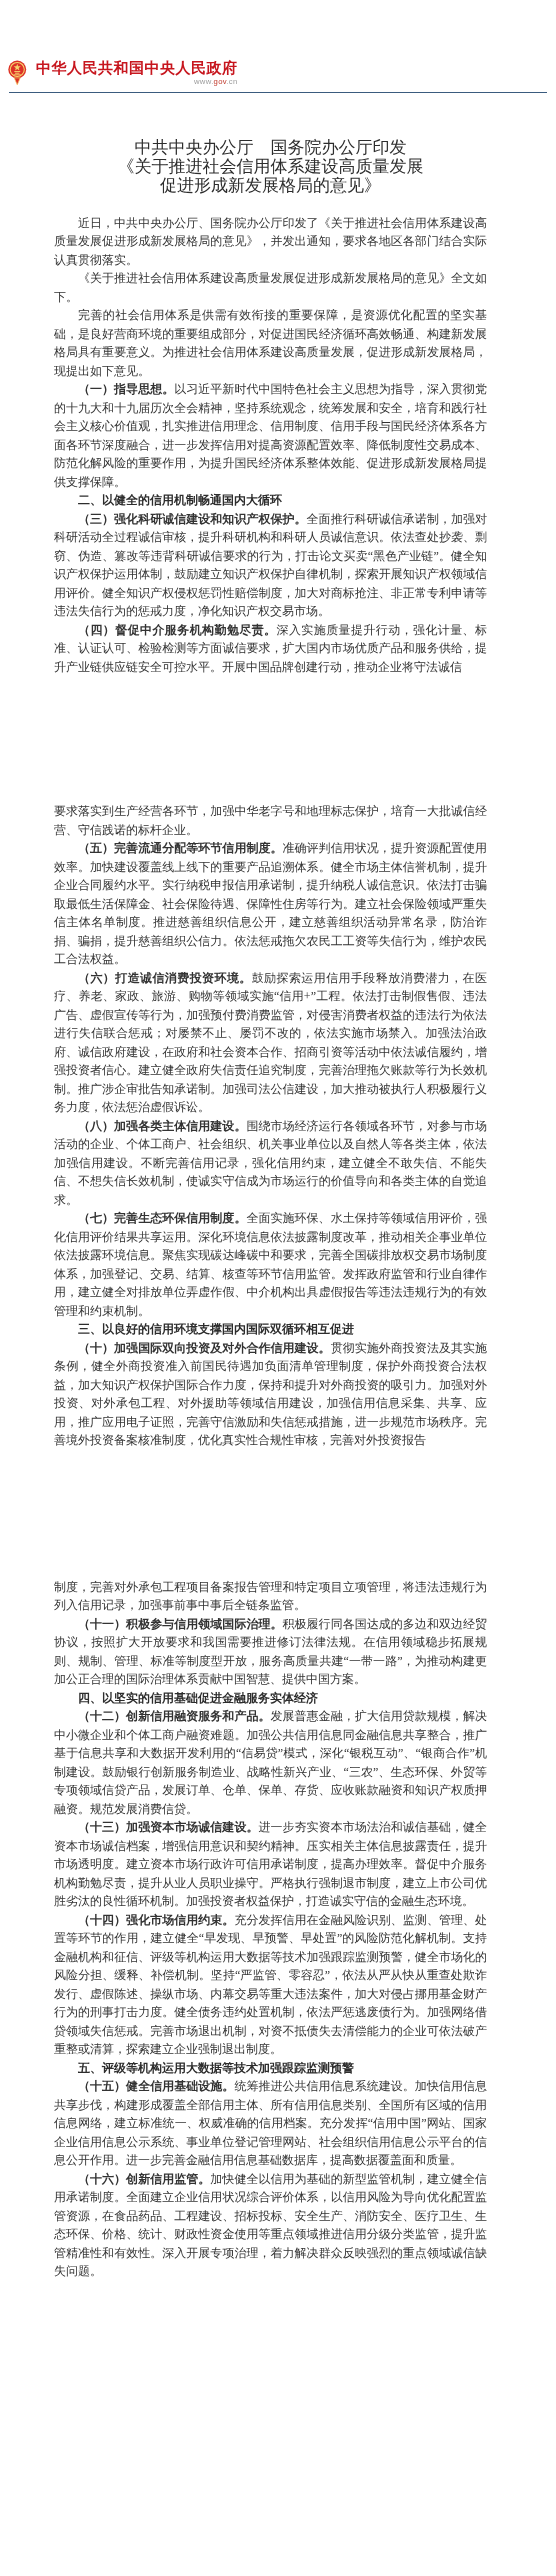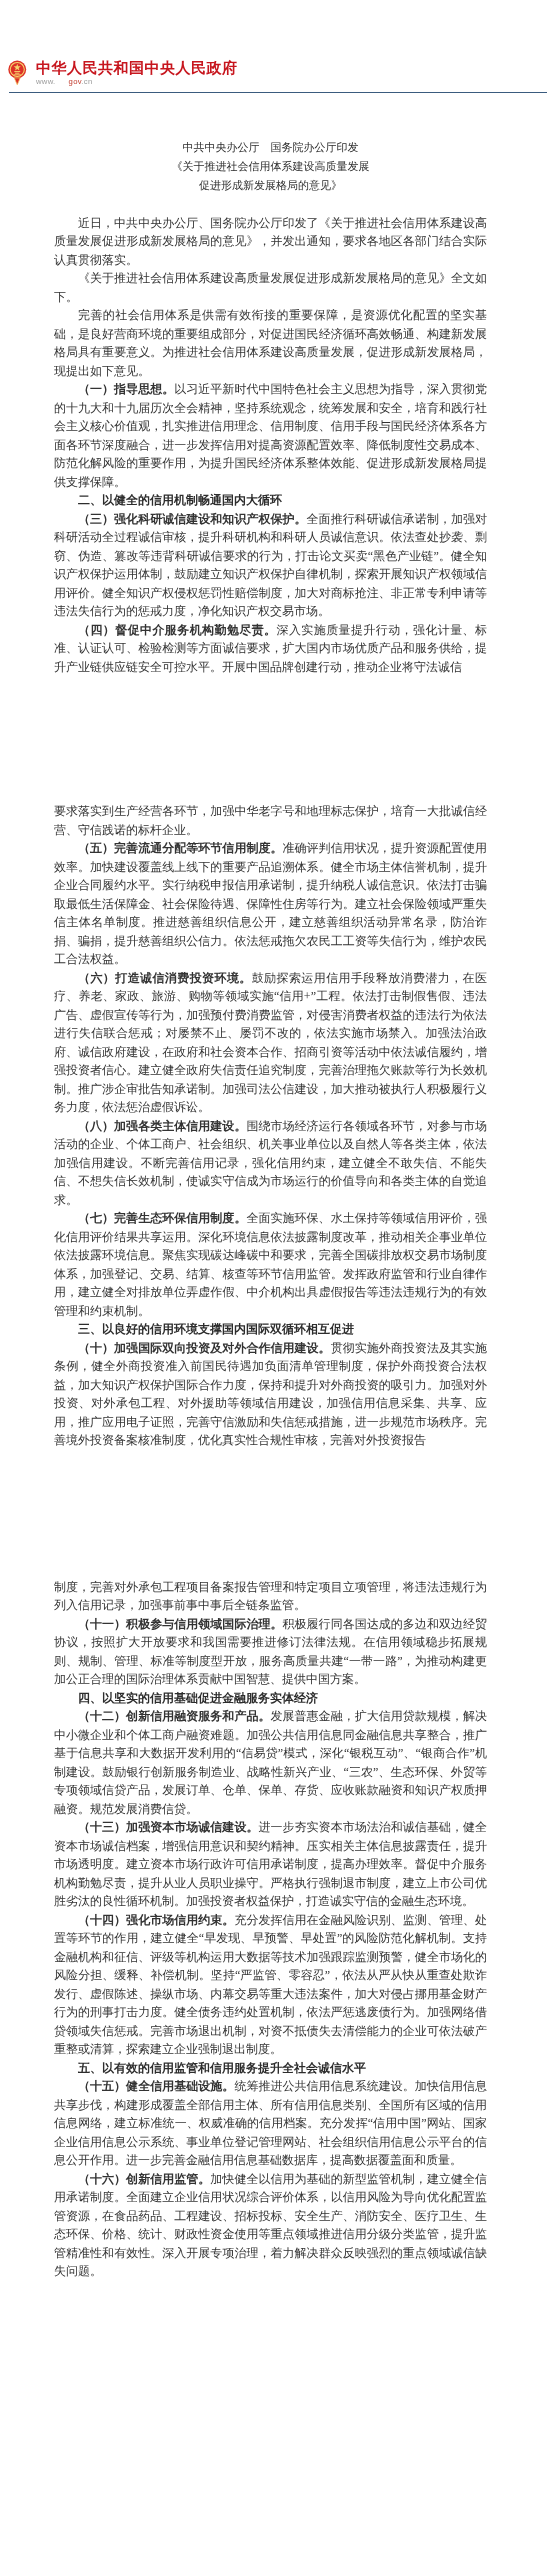--- a/index.html
+++ b/index.html
@@ -1,39 +1,39 @@
 <!DOCTYPE html>
 <html style="font-size:8.2px"><head>
 <meta charset="utf-8">
 <style>
   html, body { margin: 0; padding: 0; background: #ffffff; }
   body { width: 556px; font-family: "Liberation Serif", "DejaVu Serif", serif; }
   .page { width: 556px; height: 3196px; overflow: hidden; background: #ffffff; }
 
   
   .masthead { padding: 60px 0 0 8.2px; }
-  .brand { display: flex; align-items: flex-start; text-decoration: none; }
+  .brand { display: flex; align-items: flex-start; text-decoration: none; text-align: right; }
   .emblem { width: 18.5px; height: 26px; flex: 0 0 auto; }
   .brand-text { margin-left: 9.3px; }
   .site-title {
     font-family: "Liberation Sans", "DejaVu Sans", sans-serif;
     font-size: 15px; font-weight: bold; color: #c7161e;
     line-height: 16.5px; letter-spacing: 0.5px;
   }
   .site-url {
     font-family: "Liberation Sans", "DejaVu Sans", sans-serif;
     font-size: 7.7px; color: #9b9b9b; margin-top: 1.5px; letter-spacing: 0.3px;
   }
-  .site-url .gov { color: #c0392b; margin-left: 13px; }
+  .site-url .gov { color: #c0392b; }
   .divider { height: 1.5px; background: #3a5b7e; margin: 5.7px 8.8px 0 8.8px; }
 
   
   .doc-title {
     width: 433px; margin: 45px 0 0 54px;
-    text-align: center; font-size: 11px; color: #2d2d2d; line-height: 19px;
+    text-align: center; font-size: 17px; color: #2d2d2d; line-height: 19px;
   }
   .article {
     width: 433px; margin: 18.5px 0 0 54px;
     font-size: 12px; line-height: 18.5px; color: #333333;
     text-align: justify;
   }
   .article p { margin: 0; }
   .para { text-indent: 2em; }
   .cont { text-indent: 0; }
   .sec-heading { text-indent: 2em; font-weight: bold; color: #2d2d2d; }
@@ -87,20 +87,20 @@
       <p class="para"><span class="lead">（七）完善生态环保信用制度。</span>全面实施环保、水土保持等领域信用评价，强化信用评价结果共享运用。深化环境信息依法披露制度改革，推动相关企事业单位依法披露环境信息。聚焦实现碳达峰碳中和要求，完善全国碳排放权交易市场制度体系，加强登记、交易、结算、核查等环节信用监管。发挥政府监管和行业自律作用，建立健全对排放单位弄虚作假、中介机构出具虚假报告等违法违规行为的有效管理和约束机制。</p>
       <p class="sec-heading">三、以良好的信用环境支撑国内国际双循环相互促进</p>
       <p class="para"><span class="lead">（十）加强国际双向投资及对外合作信用建设。</span>贯彻实施外商投资法及其实施条例，健全外商投资准入前国民待遇加负面清单管理制度，保护外商投资合法权益，加大知识产权保护国际合作力度，保持和提升对外商投资的吸引力。加强对外投资、对外承包工程、对外援助等领域信用建设，加强信用信息采集、共享、应用，推广应用电子证照，完善守信激励和失信惩戒措施，进一步规范市场秩序。完善境外投资备案核准制度，优化真实性合规性审核，完善对外投资报告</p>
       <div class="gap" style="height: 128px;"></div>
       <p class="para cont">制度，完善对外承包工程项目备案报告管理和特定项目立项管理，将违法违规行为列入信用记录，加强事前事中事后全链条监管。</p>
       <p class="para"><span class="lead">（十一）积极参与信用领域国际治理。</span>积极履行同各国达成的多边和双边经贸协议，按照扩大开放要求和我国需要推进修订法律法规。在信用领域稳步拓展规则、规制、管理、标准等制度型开放，服务高质量共建“一带一路”，为推动构建更加公正合理的国际治理体系贡献中国智慧、提供中国方案。</p>
       <p class="sec-heading">四、以坚实的信用基础促进金融服务实体经济</p>
       <p class="para"><span class="lead">（十二）创新信用融资服务和产品。</span>发展普惠金融，扩大信用贷款规模，解决中小微企业和个体工商户融资难题。加强公共信用信息同金融信息共享整合，推广基于信息共享和大数据开发利用的“信易贷”模式，深化“银税互动”、“银商合作”机制建设。鼓励银行创新服务制造业、战略性新兴产业、“三农”、生态环保、外贸等专项领域信贷产品，发展订单、仓单、保单、存货、应收账款融资和知识产权质押融资。规范发展消费信贷。</p>
       <p class="para"><span class="lead">（十三）加强资本市场诚信建设。</span>进一步夯实资本市场法治和诚信基础，健全资本市场诚信档案，增强信用意识和契约精神。压实相关主体信息披露责任，提升市场透明度。建立资本市场行政许可信用承诺制度，提高办理效率。督促中介服务机构勤勉尽责，提升从业人员职业操守。严格执行强制退市制度，建立上市公司优胜劣汰的良性循环机制。加强投资者权益保护，打造诚实守信的金融生态环境。</p>
       <p class="para"><span class="lead">（十四）强化市场信用约束。</span>充分发挥信用在金融风险识别、监测、管理、处置等环节的作用，建立健全“早发现、早预警、早处置”的风险防范化解机制。支持金融机构和征信、评级等机构运用大数据等技术加强跟踪监测预警，健全市场化的风险分担、缓释、补偿机制。坚持“严监管、零容忍”，依法从严从快从重查处欺诈发行、虚假陈述、操纵市场、内幕交易等重大违法案件，加大对侵占挪用基金财产行为的刑事打击力度。健全债务违约处置机制，依法严惩逃废债行为。加强网络借贷领域失信惩戒。完善市场退出机制，对资不抵债失去清偿能力的企业可依法破产重整或清算，探索建立企业强制退出制度。</p>
-      <p class="sec-heading">五、以有效的信用监管和信用服务提升全社会诚信水平</p>
+      <p class="sec-heading">五、评级等机构运用大数据等技术加强跟踪监测预警</p>
       <p class="para"><span class="lead">（十五）健全信用基础设施。</span>统筹推进公共信用信息系统建设。加快信用信息共享步伐，构建形成覆盖全部信用主体、所有信用信息类别、全国所有区域的信用信息网络，建立标准统一、权威准确的信用档案。充分发挥“信用中国”网站、国家企业信用信息公示系统、事业单位登记管理网站、社会组织信用信息公示平台的信息公开作用。进一步完善金融信用信息基础数据库，提高数据覆盖面和质量。</p>
       <p class="para"><span class="lead">（十六）创新信用监管。</span>加快健全以信用为基础的新型监管机制，建立健全信用承诺制度。全面建立企业信用状况综合评价体系，以信用风险为导向优化配置监管资源，在食品药品、工程建设、招标投标、安全生产、消防安全、医疗卫生、生态环保、价格、统计、财政性资金使用等重点领域推进信用分级分类监管，提升监管精准性和有效性。深入开展专项治理，着力解决群众反映强烈的重点领域诚信缺失问题。</p>
       <div class="gap" style="height: 126px;"></div>
     </div>
 
 </div>
 
 
 </body></html>

